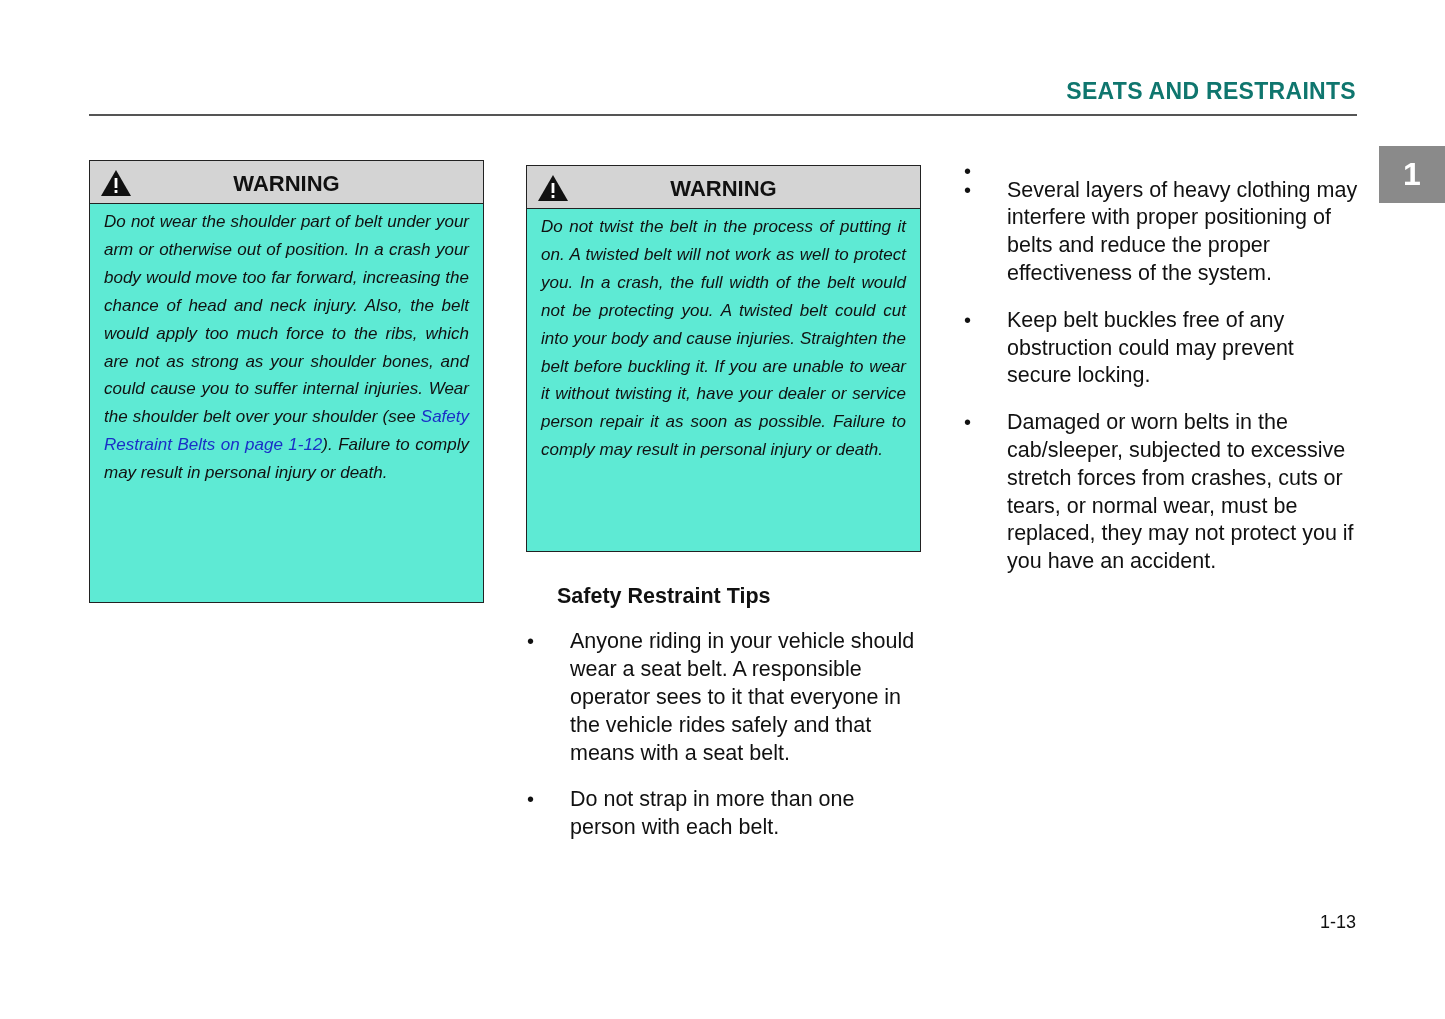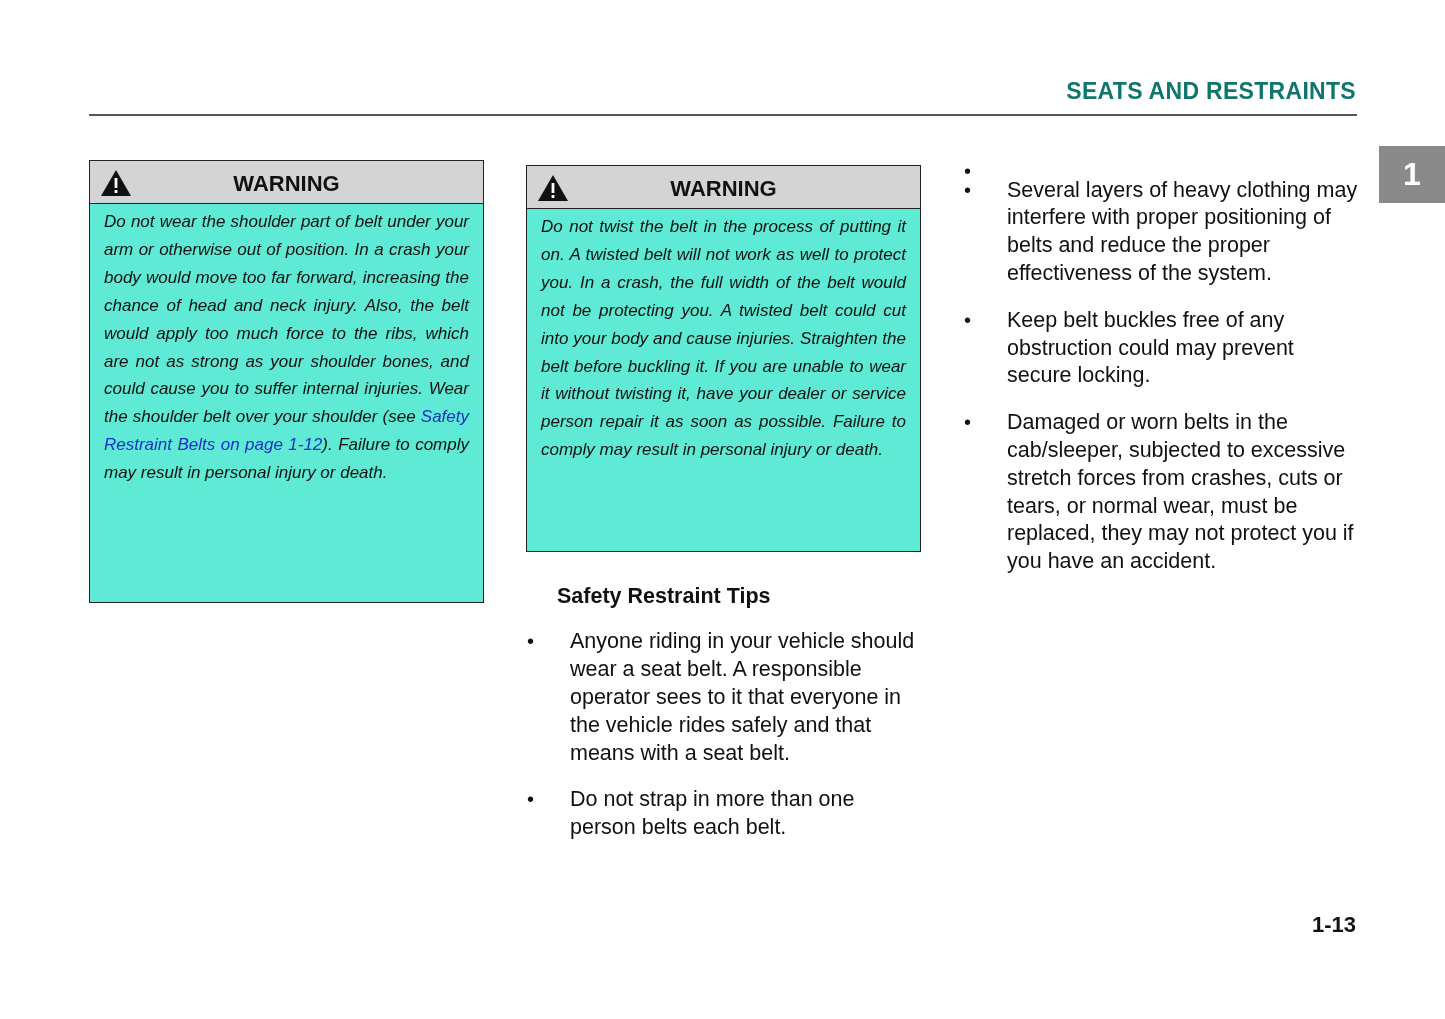--- a/index.html
+++ b/index.html
@@ -12,21 +12,21 @@
   .warn-box { position:absolute; border:1.5px solid #222; background:#5eead4; box-sizing:border-box; }
   .warn-head { background:#d4d4d4; border-bottom:1.5px solid #222; height:42px; position:relative; }
   .warn-head .label { position:absolute; left:0; right:0; top:10px; text-align:center; font-weight:bold; font-size:22px; }
   .warn-head .icon { position:absolute; left:10px; top:8px; width:32px; height:28px; }
   .warn-body { padding:4px 14px 4px 14px; font-size:17px; line-height:27.9px; text-align:justify;font-style:italic; }
   .link { color:#1a2fc7; }
   .col-heading { position:absolute; font-weight:bold; font-size:21.5px; }
   ul.bullets { position:absolute; margin:0; padding:0; list-style:none; font-size:21.5px; line-height:27.9px; }
   ul.bullets li { position:relative; padding-left:43px; margin-bottom:18.5px; }
   ul.bullets li .dot { position:absolute; left:0; top:0; font-size:20px; }
-  .page-num { position:absolute; right:89px; top:912px; font-weight:bold; font-size:22px; }
+  .page-num { position:absolute; right:89px; top:912px; font-weight:normal; font-size:18px; }
 </style>
 </head>
 <body>
 
 <div class="header-title">SEATS AND RESTRAINTS</div>
 <div class="header-rule"></div>
 <div class="chapter-tab">1</div>
 
 <div class="warn-box" style="left:89px; top:160px; width:395px; height:443px;">
   <div class="warn-head">
@@ -49,21 +49,21 @@
     </svg>
     <div class="label">WARNING</div>
   </div>
   <div class="warn-body">Do not twist the belt in the process of putting it on.  A twisted belt will not work as well to protect you. In a crash, the full width of the belt would not be protecting you. A twisted belt could cut into your body and cause injuries.  Straighten the belt before buckling it. If you are unable to wear it without twisting it, have your dealer or service person repair it as soon as possible.  Failure to comply may result in personal injury or death.</div>
 </div>
 
 <div class="col-heading" style="left:527px; top:584px;margin-left:30px;">Safety Restraint Tips</div>
 
 <ul class="bullets" style="left:527px; top:628px; width:390px;">
   <li><span class="dot">•</span><span>Anyone riding in your vehicle should wear a seat belt.  A responsible operator sees to it that everyone in the vehicle rides safely and that means with a seat belt.</span></li>
-  <li><span class="dot">•</span><span>Do not strap in more than one person belts each belt.</span></li>
+  <li><span class="dot">•</span><span>Do not strap in more than one person with each belt.</span></li>
 </ul>
 
 <ul class="bullets" style="left:964px; top:158px; width:395px;">
   <li><span class="dot">•</span></li>
   <li><span class="dot">•</span><span>Several layers of heavy clothing may interfere with proper positioning of belts and reduce the proper effectiveness of the system.</span></li>
   <li><span class="dot">•</span><span>Keep belt buckles free of any obstruction could may prevent secure locking.</span></li>
   <li><span class="dot">•</span><span>Damaged or worn belts in the cab/sleeper, subjected to excessive stretch forces from crashes, cuts or tears, or normal wear, must be replaced, they may not protect you if you have an accident.</span></li>
 </ul>
 
 <div class="page-num">1-13</div>

